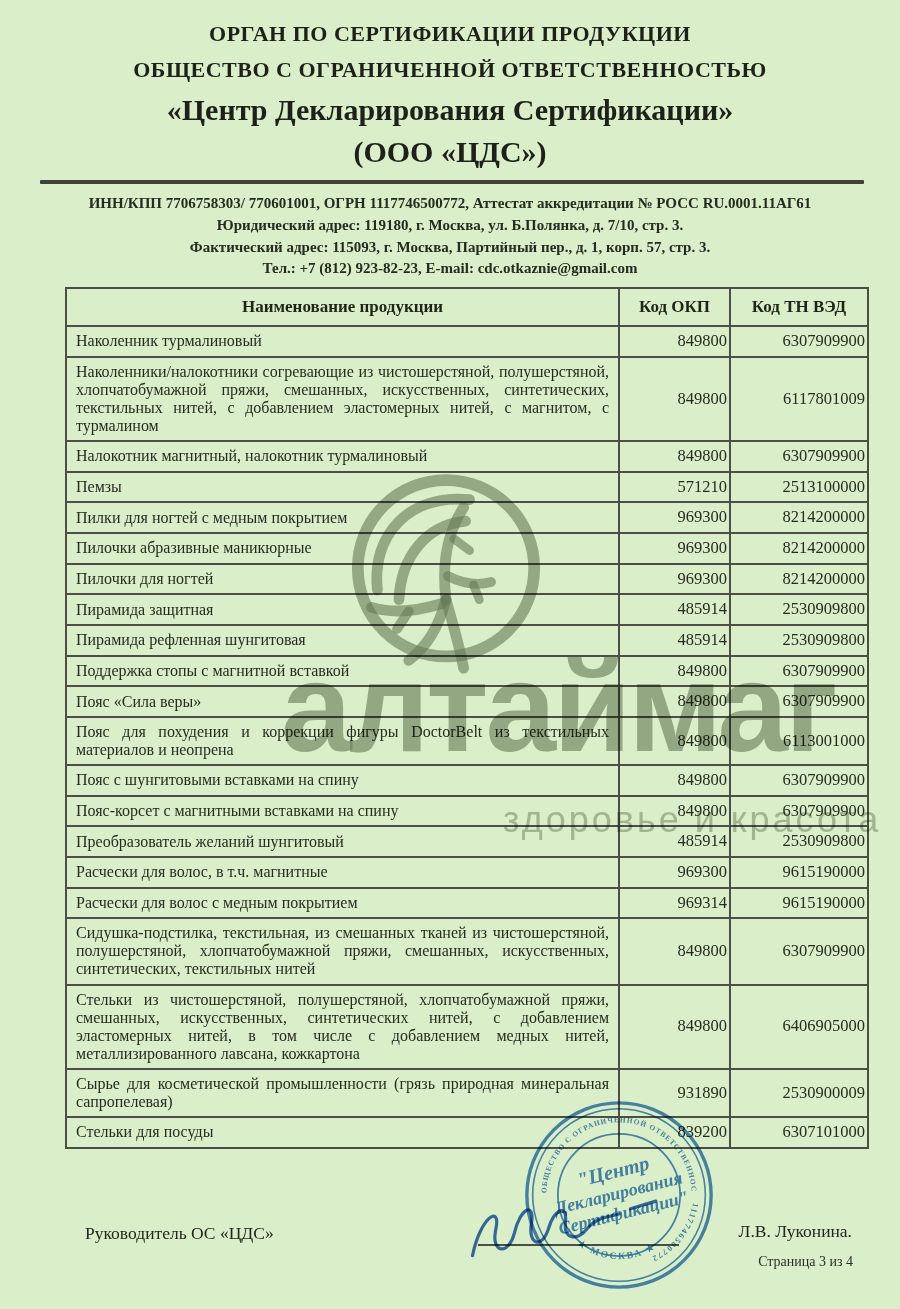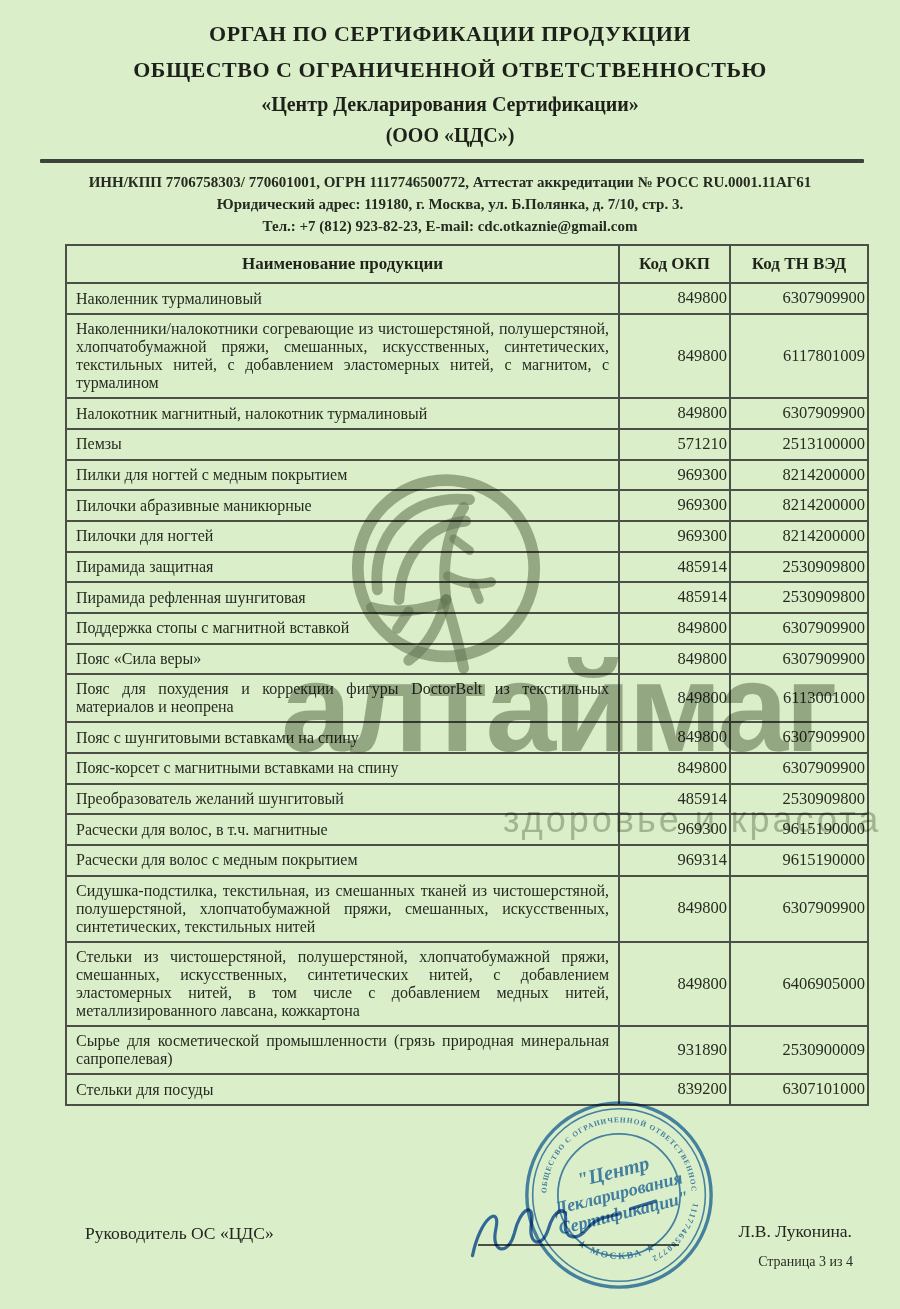--- a/index.html
+++ b/index.html
@@ -7,21 +7,21 @@
     width:900px;height:1309px;
     background:#dbeeca;
     position:relative;
     font-family:"Liberation Serif", serif;
     color:#23271f;
     overflow:hidden;
   }
   
   .org-header{padding-top:22px;text-align:center;color:#1d211a;}
   .org-line-sm{font-size:22px;font-weight:bold;letter-spacing:.5px;margin:0 0 13px 0;line-height:1.05;}
-  .org-line-lg{font-size:20px;font-weight:bold;margin:0 0 10px 0;line-height:1.05;}
+  .org-line-lg{font-size:30px;font-weight:bold;margin:0 0 10px 0;line-height:1.05;}
   .header-rule{height:4px;background:#3d423a;margin:13px 36px 0 40px;border-radius:1px;}
   .contacts{margin-top:9px;text-align:center;font-size:15px;font-weight:bold;line-height:1.45;color:#262b21;}
   
   table.products{
     border-collapse:collapse;
     margin:7px 0 0 65px;
     width:802px;
     table-layout:fixed;
     background:transparent;
     position:relative;z-index:1;padding-left:22px;
@@ -72,20 +72,21 @@
   <div class="org-line-sm">ОРГАН ПО СЕРТИФИКАЦИИ ПРОДУКЦИИ</div>
   <div class="org-line-sm">ОБЩЕСТВО С ОГРАНИЧЕННОЙ ОТВЕТСТВЕННОСТЬЮ</div>
   <div class="org-line-lg">«Центр Декларирования Сертификации»</div>
   <div class="org-line-lg">(ООО «ЦДС»)</div>
 </div>
 <div class="header-rule"></div>
 
 <div class="contacts">
   <div>ИНН/КПП 7706758303/ 770601001, ОГРН 1117746500772, Аттестат аккредитации № РОСС RU.0001.11АГ61</div>
   <div>Юридический адрес: 119180, г. Москва, ул. Б.Полянка, д. 7/10, стр. 3.</div>
+  <div>Фактический адрес: 115093, г. Москва, Партийный пер., д. 1, корп. 57, стр. 3.</div>
   <div>Тел.: +7 (812) 923-82-23, E-mail: cdc.otkaznie@gmail.com</div>
 </div>
 
 <table class="products">
   <colgroup>
       <col class="c-name">
       <col class="c-okp">
       <col class="c-ved">
     </colgroup>
   <thead>

